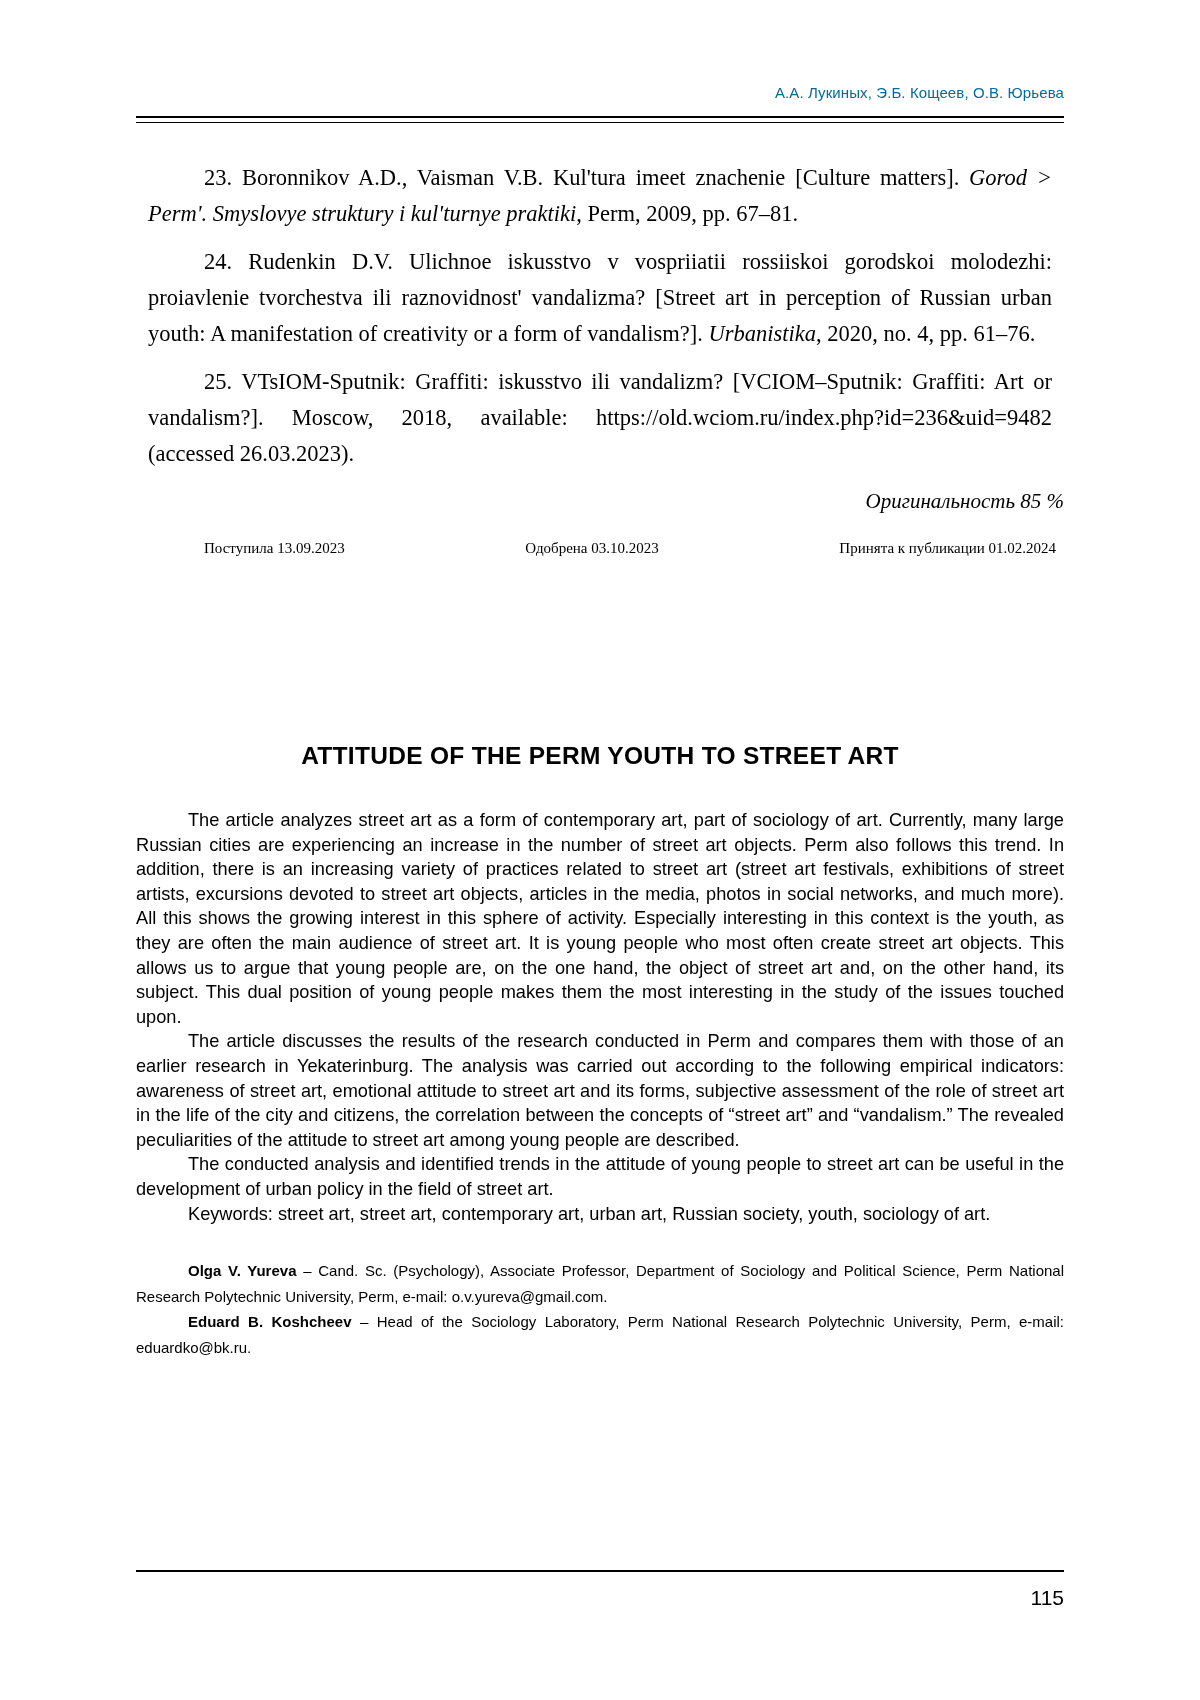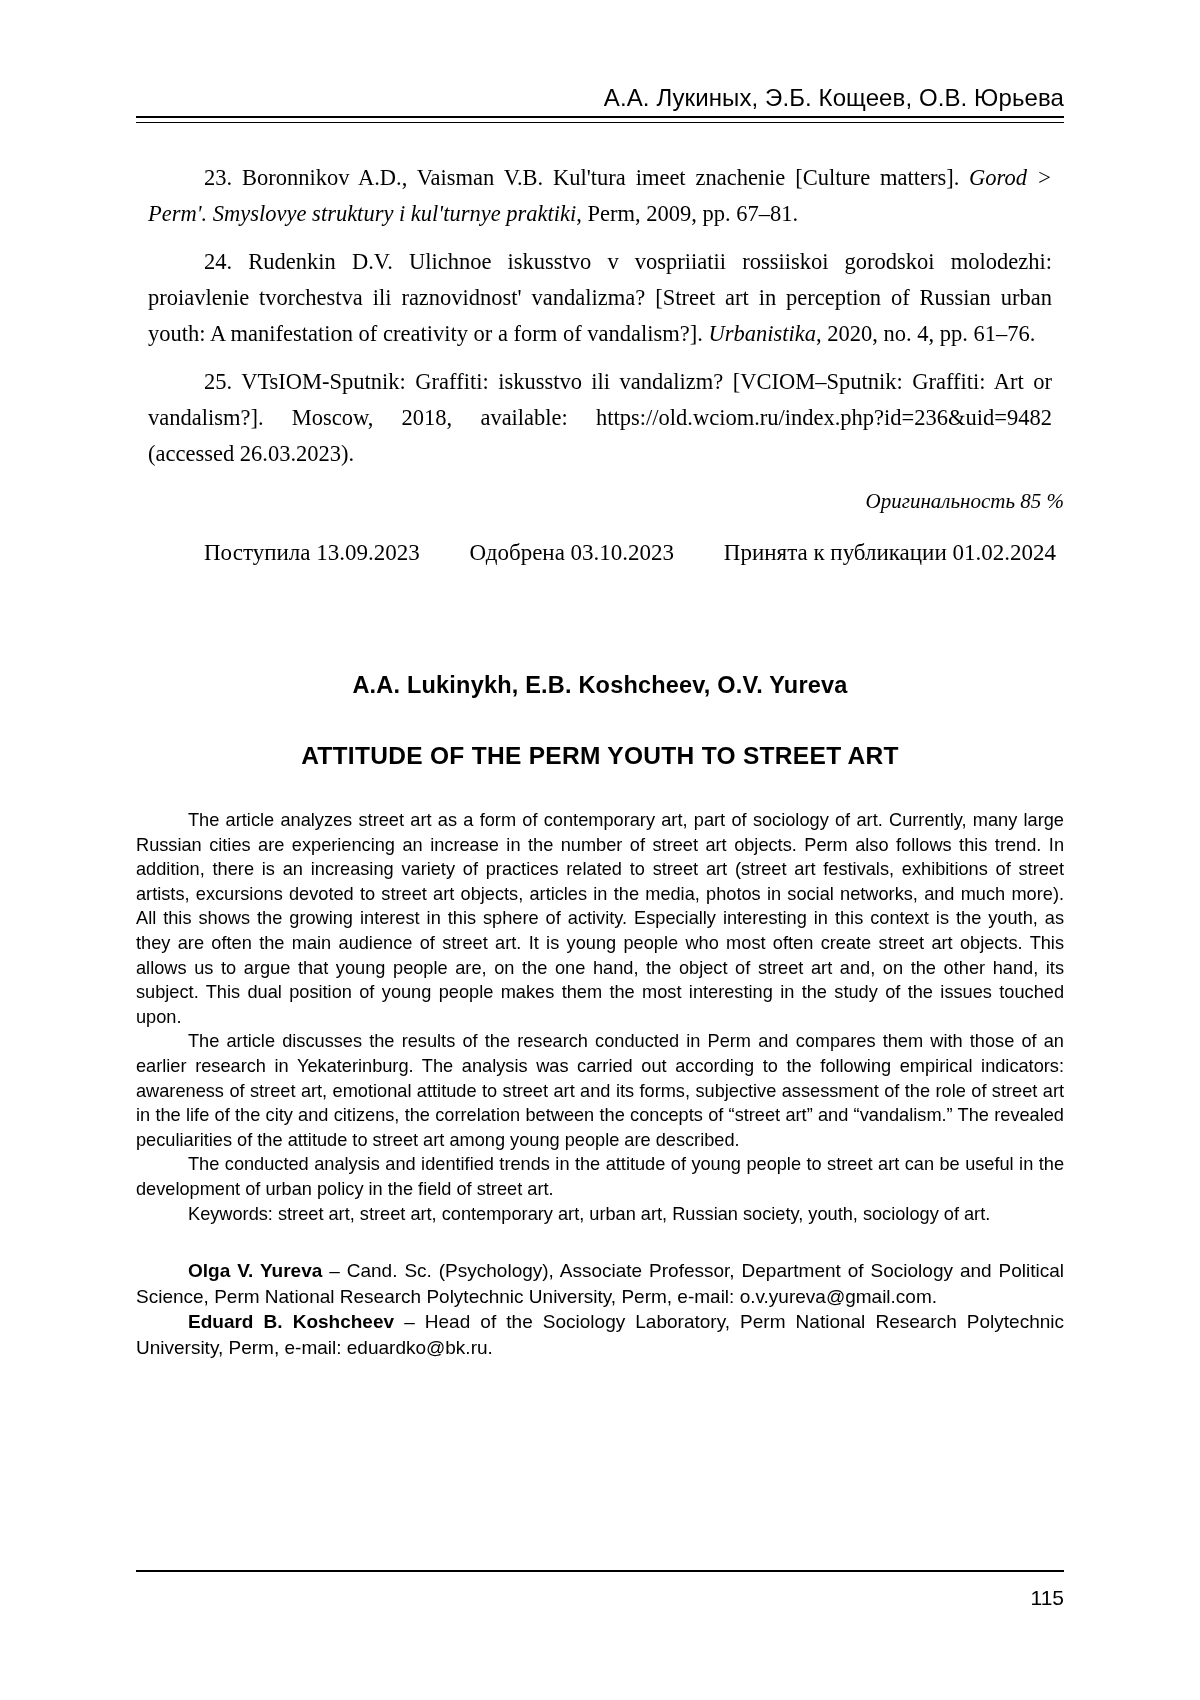--- a/index.html
+++ b/index.html
@@ -17,23 +17,23 @@
     font-family: "Liberation Serif", serif;
     color: #000000;
   }
 
   
   .running-head {
     position: absolute;
     top: 84px;
     right: 136px;
     font-family: "Liberation Sans", sans-serif;
-    font-size: 24px;
+    font-size: 15px;
     letter-spacing: 0.1px;
-    color: #000000;
+    color: #0369a1;
   }
   .rule-top {
     position: absolute;
     left: 136px;
     right: 136px;
     top: 116px;
     height: 0;
     border-top: 2.5px solid #000;
   }
   .rule-top2 {
@@ -75,21 +75,21 @@
 
   
   .dates {
     position: absolute;
     left: 136px;
     right: 136px;
     top: 540px;
     display: flex;
     justify-content: space-between;
     font-family: "Liberation Serif", serif;
-    font-size: 23px;
+    font-size: 15px;
   }
   .dates .d1 { margin-left: 68px; }
   .dates .d3 { margin-right: 8px; }
 
   
   .authors-en {
     position: absolute;
     left: 0;
     right: 0;
     top: 672px;
@@ -128,21 +128,21 @@
   }
   .kw-label { }
   .kw-list { }
 
   .contacts {
     position: absolute;
     left: 136px;
     right: 136px;
     top: 1258px;
     font-family: "Liberation Sans", sans-serif;
-    font-size: 19px;
+    font-size: 15px;
     line-height: 25.5px;
     text-align: justify;
     text-justify: inter-word;
   }
   .contacts p {
     margin: 0;
     text-indent: 52px;
   }
   .contacts .nm { font-weight: bold; }
 
@@ -179,21 +179,20 @@
   </div>
 
   <div class="originality">Оригинальность 85 %</div>
 
   <div class="dates">
     <span class="d1">Поступила 13.09.2023</span>
     <span class="d2">Одобрена 03.10.2023</span>
     <span class="d3">Принята к публикации 01.02.2024</span>
   </div>
 
-  <div class="authors-en">A.A. Lukinykh, E.B. Koshcheev, O.V. Yureva</div>
   <div class="title-en">ATTITUDE OF THE PERM YOUTH TO STREET ART</div>
 
   <div class="abstract">
     <p>The article analyzes street art as a form of contemporary art, part of sociology of art. Currently, many large Russian cities are experiencing an increase in the number of street art objects. Perm also follows this trend. In addition, there is an increasing variety of practices related to street art (street art festivals, exhibitions of street artists, excursions devoted to street art objects, articles in the media, photos in social networks, and much more). All this shows the growing interest in this sphere of activity. Especially interesting in this context is the youth, as they are often the main audience of street art. It is young people who most often create street art objects. This allows us to argue that young people are, on the one hand, the object of street art and, on the other hand, its subject. This dual position of young people makes them the most interesting in the study of the issues touched upon.</p>
     <p>The article discusses the results of the research conducted in Perm and compares them with those of an earlier research in Yekaterinburg. The analysis was carried out according to the following empirical indicators: awareness of street art, emotional attitude to street art and its forms, subjective assessment of the role of street art in the life of the city and citizens, the correlation between the concepts of “street art” and “vandalism.” The revealed peculiarities of the attitude to street art among young people are described.</p>
     <p>The conducted analysis and identified trends in the attitude of young people to street art can be useful in the development of urban policy in the field of street art.</p>
     <p><span class="kw-label">Keywords: </span><span class="kw-list">street art, street art, contemporary art, urban art, Russian society, youth, sociology of art.</span></p>
   </div>
 
   <div class="contacts">

